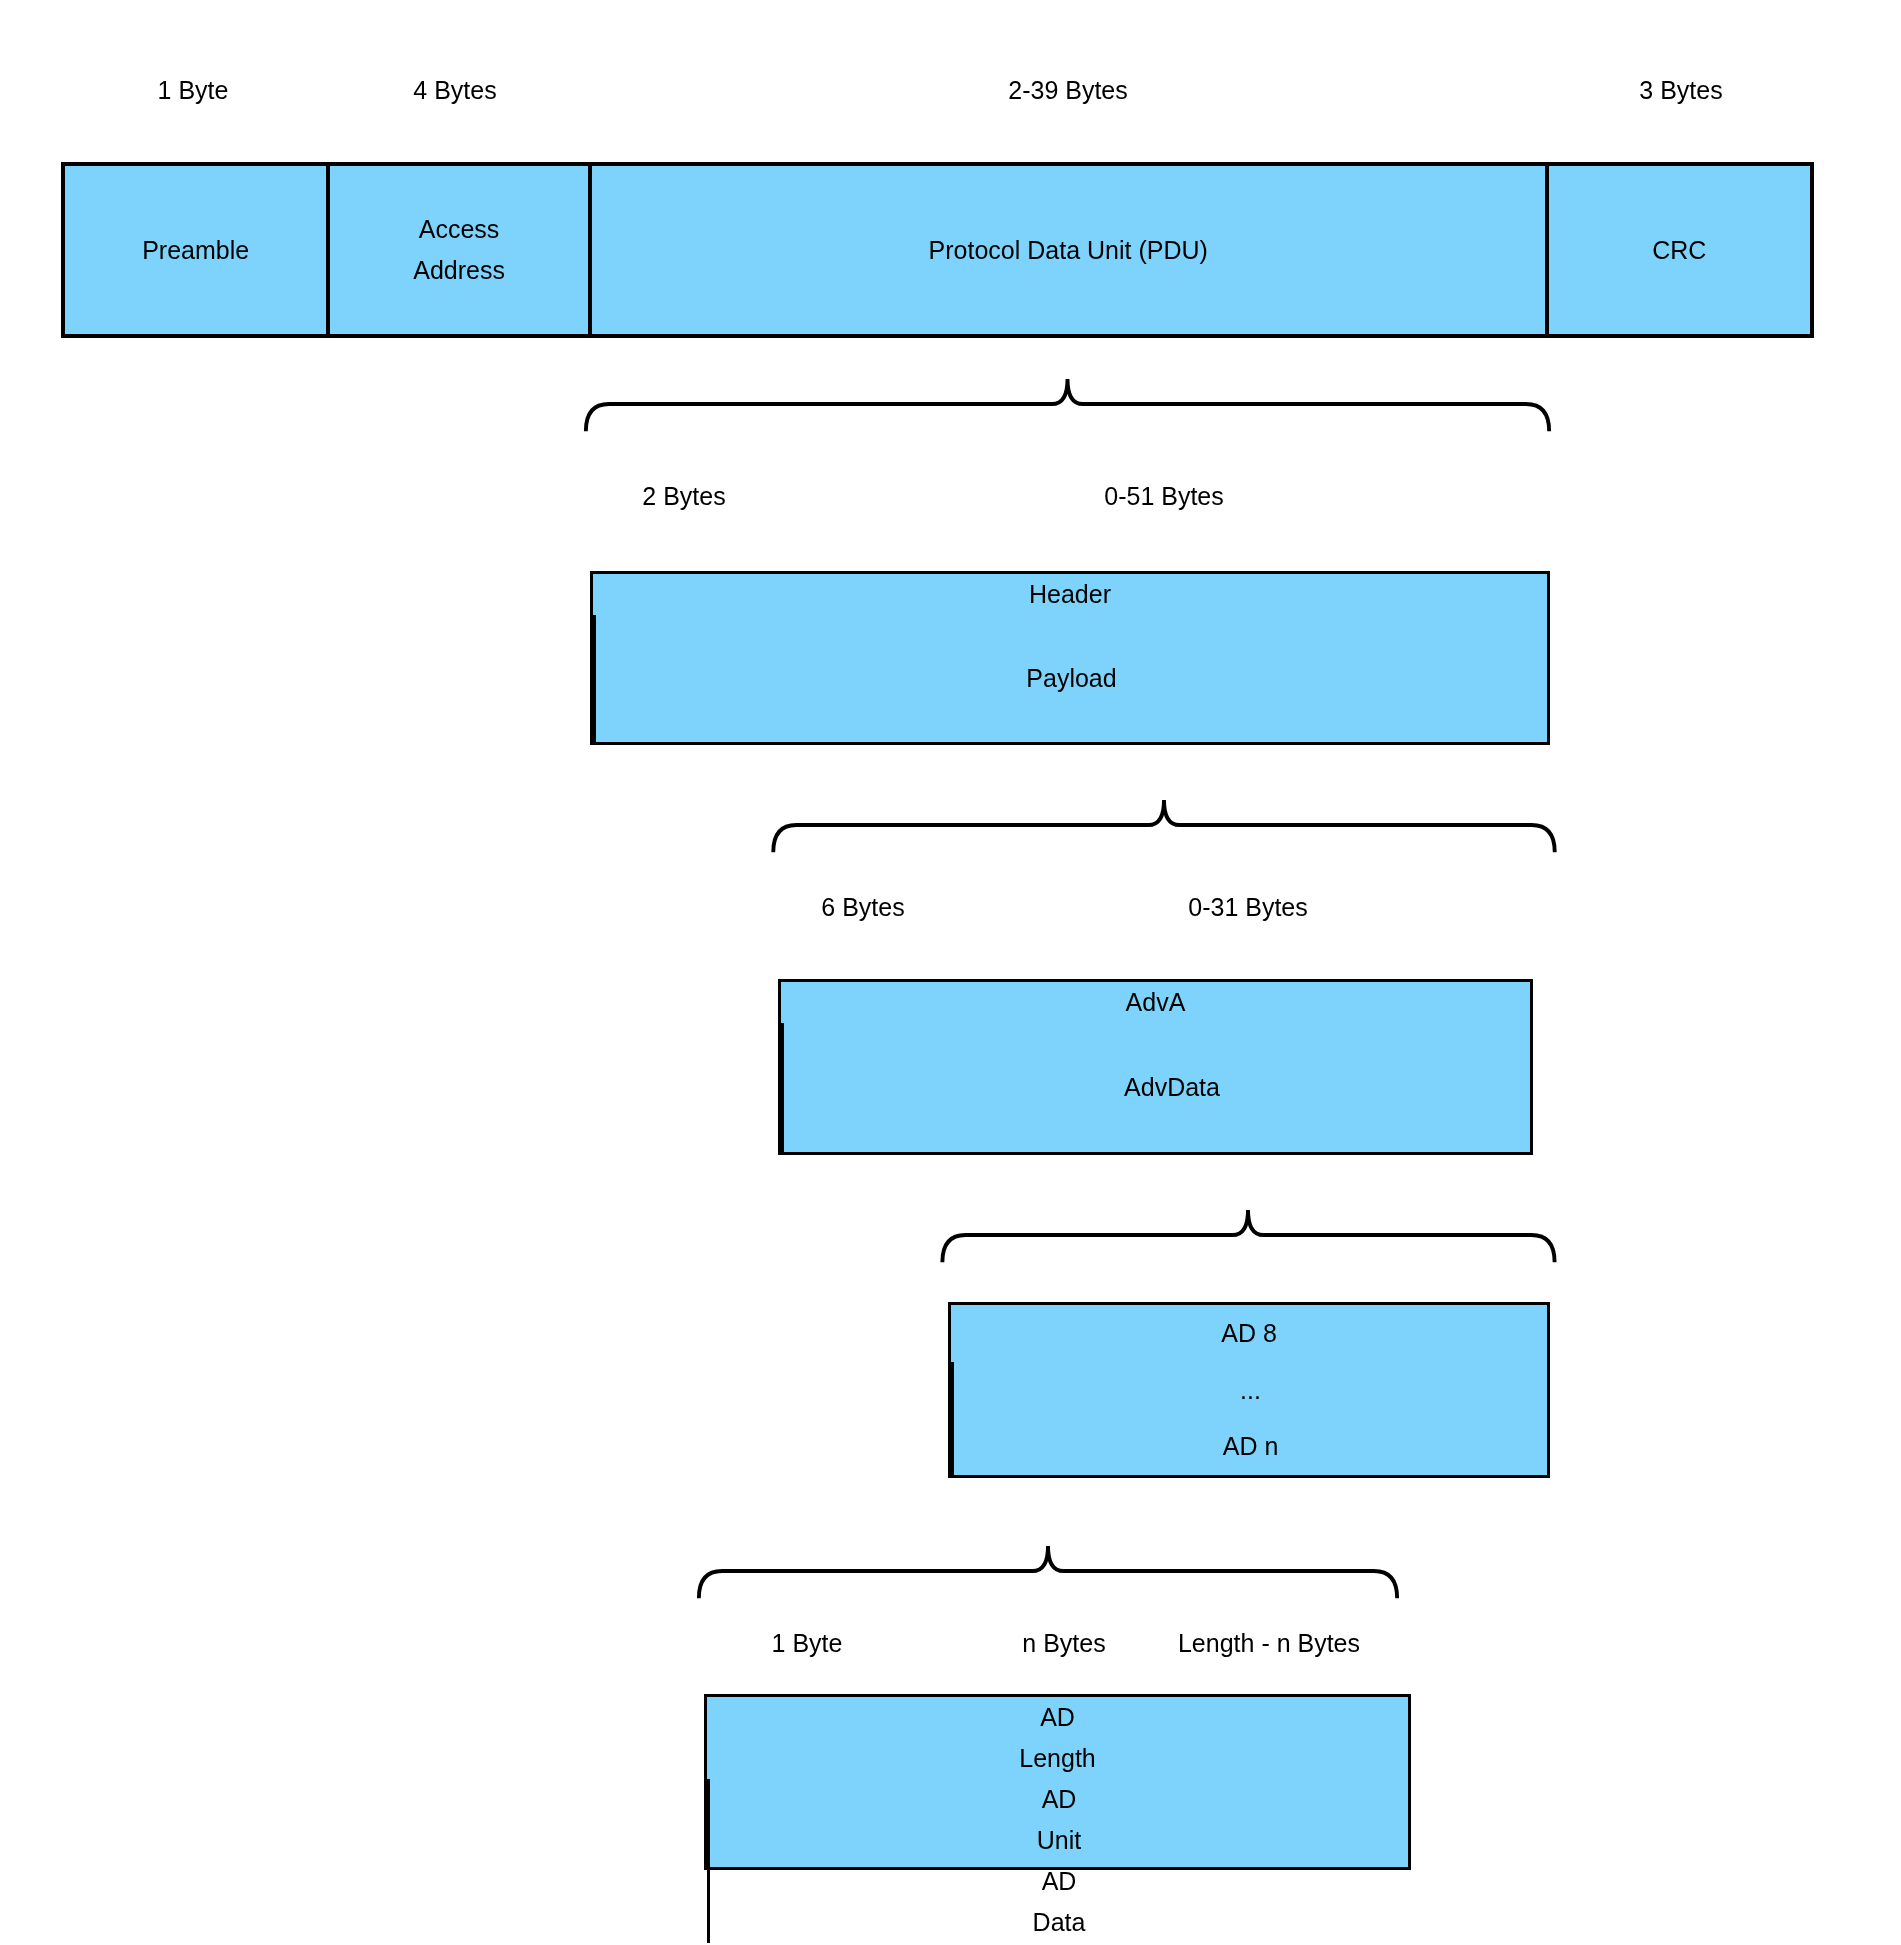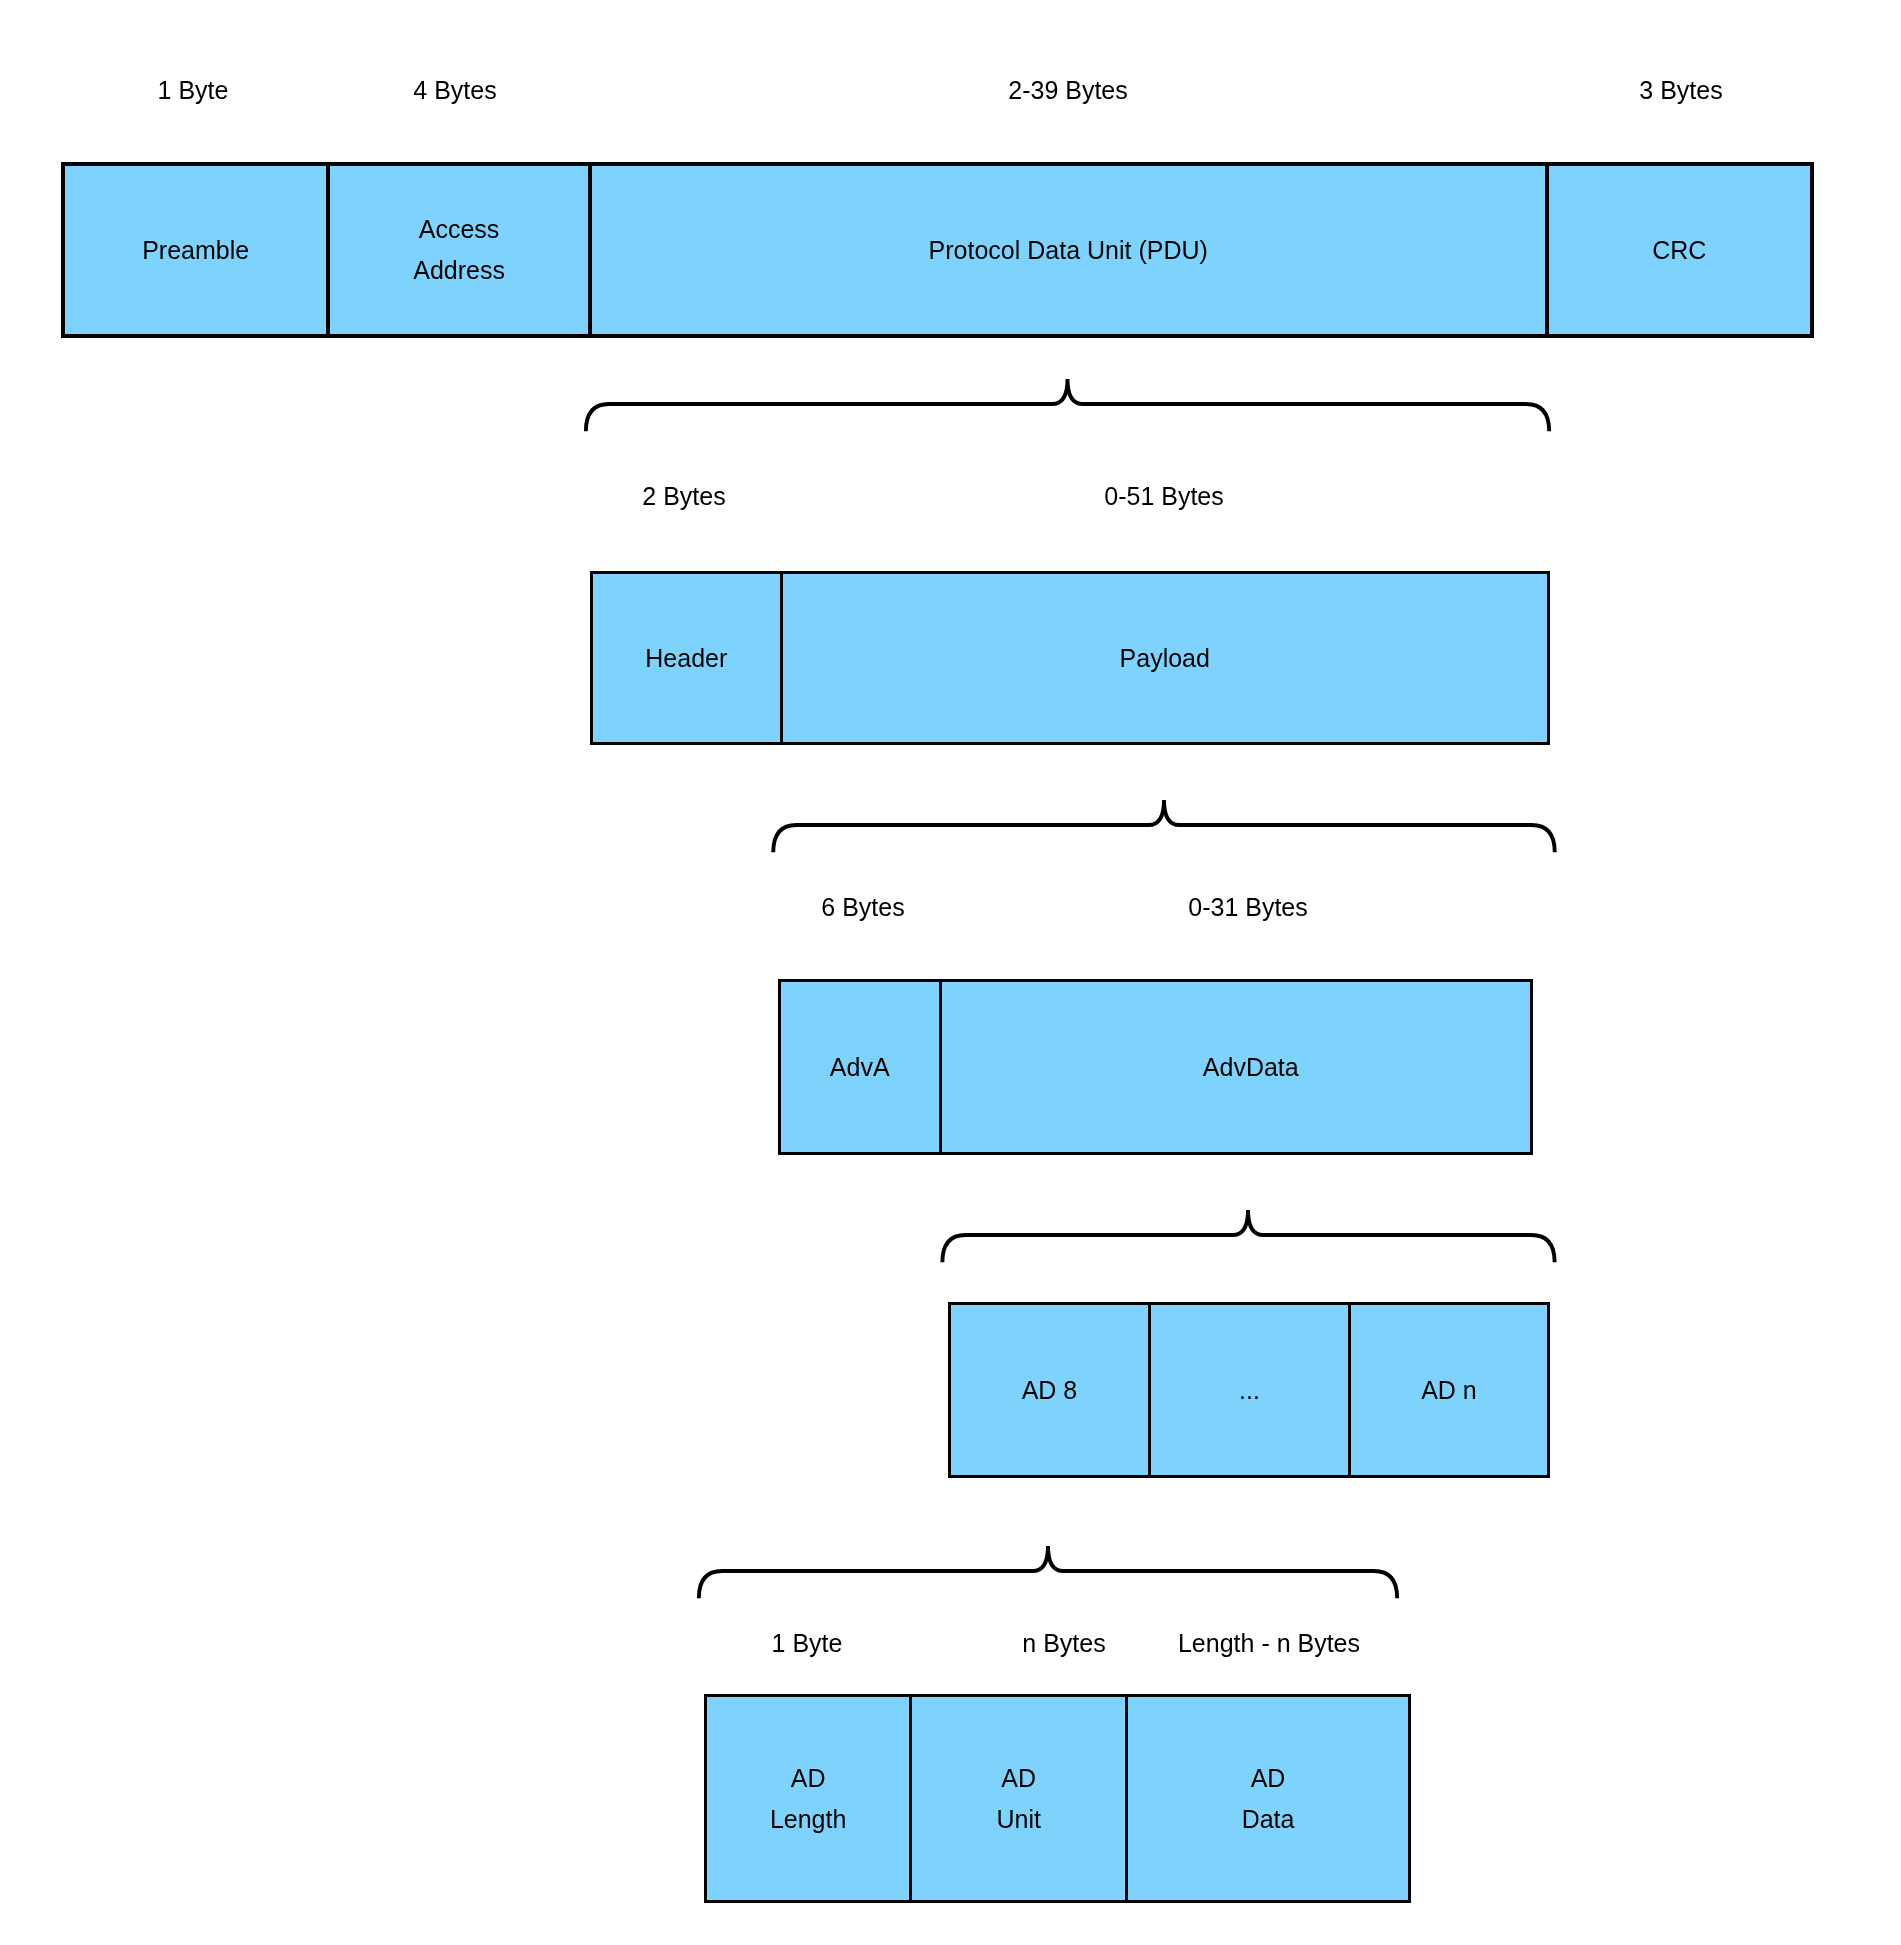--- a/index.html
+++ b/index.html
@@ -18,21 +18,21 @@
     white-space: nowrap;
     line-height: 1.2;
   }
   .row {
     position: absolute;
     display: flex;
     box-sizing: border-box;
     background: #7dd3fc;
   }
   .row-thick { border: 4.9px solid #000; }
-  .row-thin  { border: 3.9px solid #000; }
+  .row-thin  { border: 3.9px solid #000; flex-direction: column; }
   .cell {
     display: flex;
     flex-direction: column;
     align-items: center;
     justify-content: center;
     text-align: center;
     box-sizing: border-box;
     line-height: 41px;
   }
   .row-thick .cell + .cell { border-left: 4.9px solid #000; }
@@ -123,21 +123,21 @@
   </div>
 
   <svg class="brace" style="left:694px; top:1543px;" width="708" height="59" viewBox="0 0 726 61">
     <path d="M 2 57 Q 2 29 26 29 L 347 29 Q 363 29 363 3 M 724 57 Q 724 29 700 29 L 379 29 Q 363 29 363 3"></path>
   </svg>
 
   <div class="size-label" style="left:807px;  top:1643px;">1 Byte</div>
   <div class="size-label" style="left:1018px; top:1643px;margin-left:46px;">n Bytes</div>
   <div class="size-label" style="left:1269px; top:1643px;">Length - n Bytes</div>
 
-  <div class="row row-thin" style="left:704px; top:1694px; width:707px; height:209px;">
+  <div class="row row-thin" style="left:704px; top:1694px; width:707px; height:176px;">
     <div class="cell" style="flex:211 0 0;">
       <div>AD</div>
       <div>Length</div>
     </div>
     <div class="cell" style="flex:222 0 0;">
       <div>AD</div>
       <div>Unit</div>
     </div>
     <div class="cell" style="flex:292 0 0;">
       <div>AD</div>

